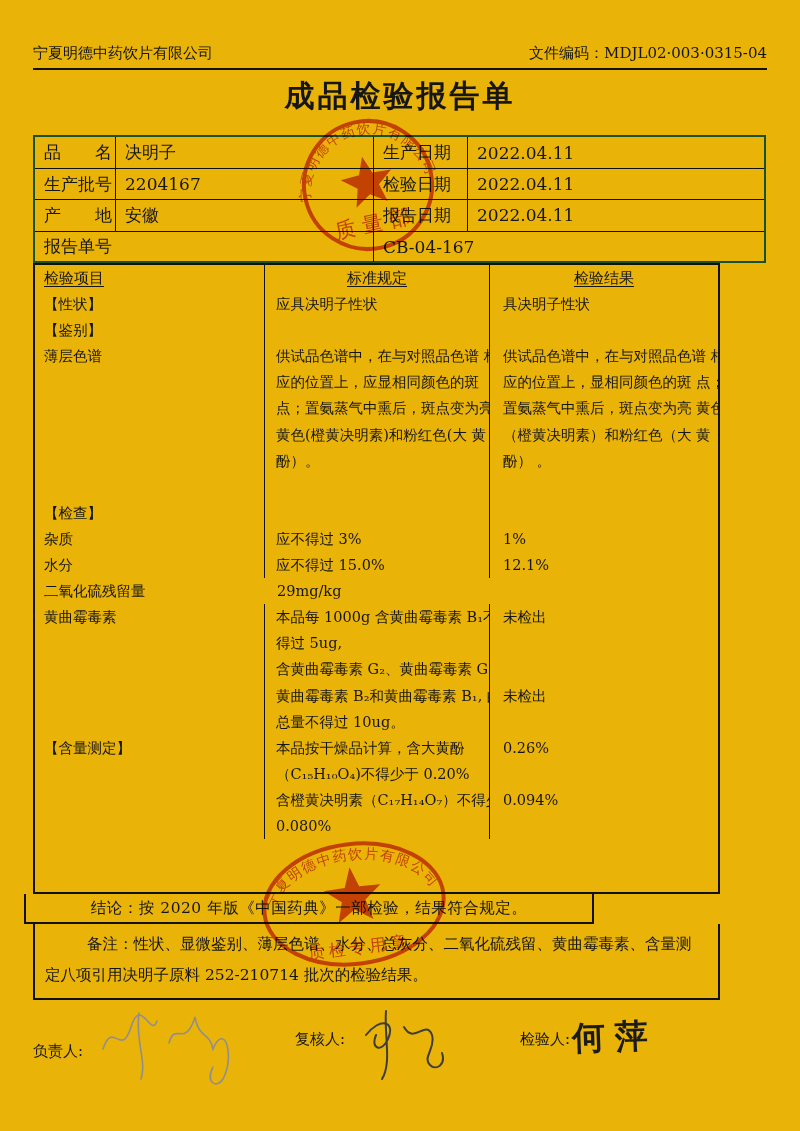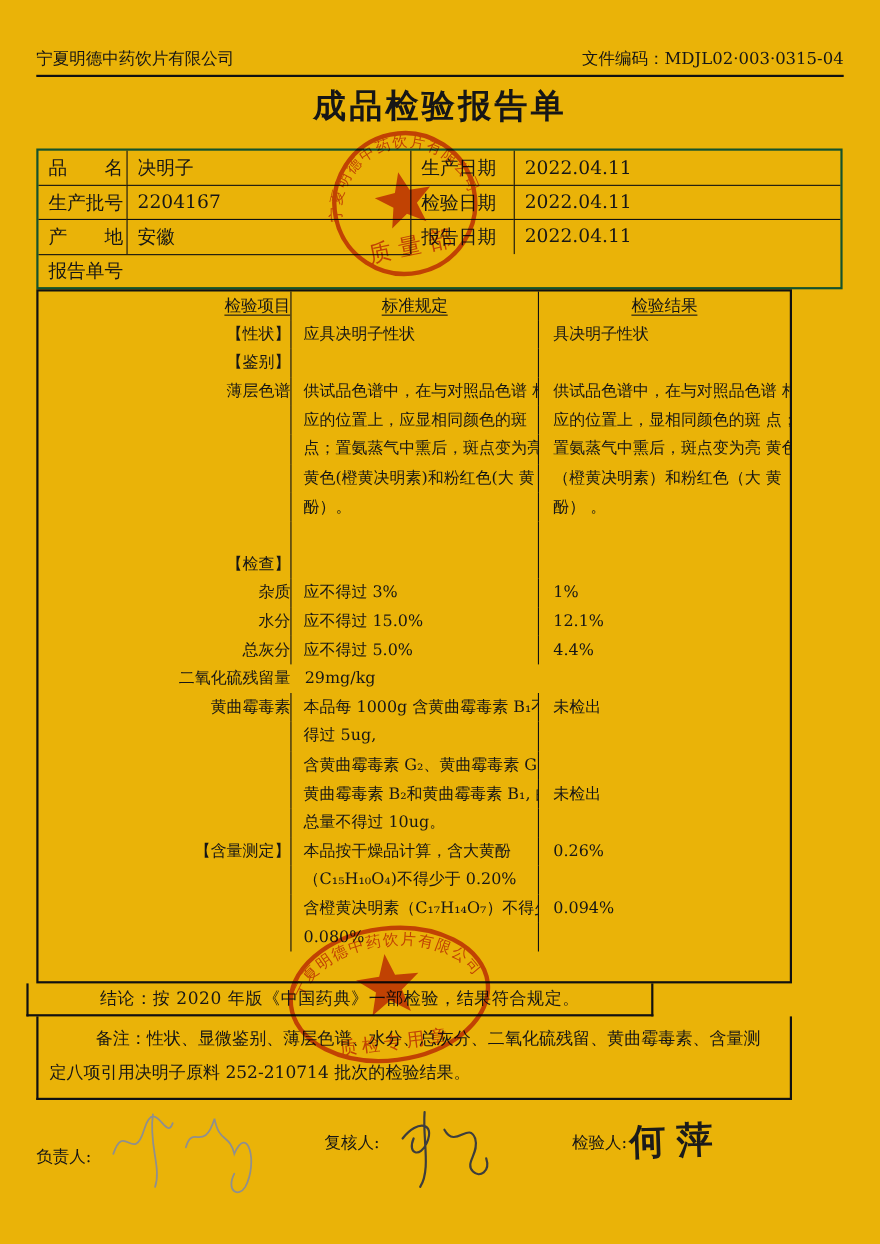--- a/index.html
+++ b/index.html
@@ -22,21 +22,21 @@
     align-items:center;padding-left:9px;box-sizing:border-box;white-space:nowrap;overflow:hidden;}
   .ic.r0{border-top:none;}
   .ic.c0{border-left:none;}
   .span2a{grid-column:1/3;text-align:center;}
   .span2b{grid-column:3/5;}
   
   .main-table{position:absolute;top:263px;left:33px;width:687px;height:631px;
     border:2px solid #111;box-sizing:border-box;display:flex;flex-direction:column;}
   .mline{display:flex;flex:none;height:26.1px;}
   .mc{box-sizing:border-box;line-height:26.1px;font-size:14.5px;white-space:nowrap;overflow:hidden;}
-  .mc0{width:229px;padding-left:9px;text-align:right;}
+  .mc0{width:229px;padding-left:9px;}
   .mc1{width:226px;padding-left:11px;border-left:1.5px solid #111;border-right:1.5px solid #111;}
   .mc2{flex:1;padding-left:13px;}
   .mc.hcell{text-decoration:underline;text-underline-offset:3px;font-size:15px;}
   .mc1.hcell,.mc2.hcell{text-align:center;padding-left:0;}
   
   .concl-row{position:absolute;top:894px;left:24px;width:570px;height:30px;
     border:2px solid #111;border-top:none;box-sizing:border-box;display:flex;
     align-items:center;justify-content:center;font-size:15.5px;letter-spacing:.5px;}
   .remark-row{position:absolute;top:924px;left:33px;width:687px;height:76px;
     border:2px solid #111;border-top:none;box-sizing:border-box;
@@ -77,20 +77,21 @@
     <div class="ic">2204167</div>
     <div class="ic">检验日期</div>
     <div class="ic">2022.04.11</div>
 
     <div class="ic c0">产　　地</div>
     <div class="ic">安徽</div>
     <div class="ic">报告日期</div>
     <div class="ic">2022.04.11</div>
 
     <div class="ic c0 span2a">报告单号</div>
+    <div class="ic span2b">CB-04-167</div>
   </div>
 
   <div class="main-table" id="main-lines">
       <div class="mline">
         <div class="mc mc0 hcell">检验项目</div>
         <div class="mc mc1 hcell">标准规定</div>
         <div class="mc mc2 hcell">检验结果</div>
       </div>
       <div class="mline">
         <div class="mc mc0">【性状】</div>
@@ -139,25 +140,20 @@
       </div>
       <div class="mline">
         <div class="mc mc0">杂质</div>
         <div class="mc mc1">应不得过 3%</div>
         <div class="mc mc2">1%</div>
       </div>
       <div class="mline">
         <div class="mc mc0">水分</div>
         <div class="mc mc1">应不得过 15.0%</div>
         <div class="mc mc2">12.1%</div>
-      </div>
-      <div class="mline">
-        <div class="mc mc0">总灰分</div>
-        <div class="mc mc1">应不得过 5.0%</div>
-        <div class="mc mc2">4.4%</div>
       </div>
       <div class="mline">
         <div class="mc mc0">二氧化硫残留量</div>
         <div class="mc mc2">29mg/kg</div>
       </div>
       <div class="mline">
         <div class="mc mc0">黄曲霉毒素</div>
         <div class="mc mc1">本品每 1000g 含黄曲霉毒素 B₁不</div>
         <div class="mc mc2">未检出</div>
       </div>

